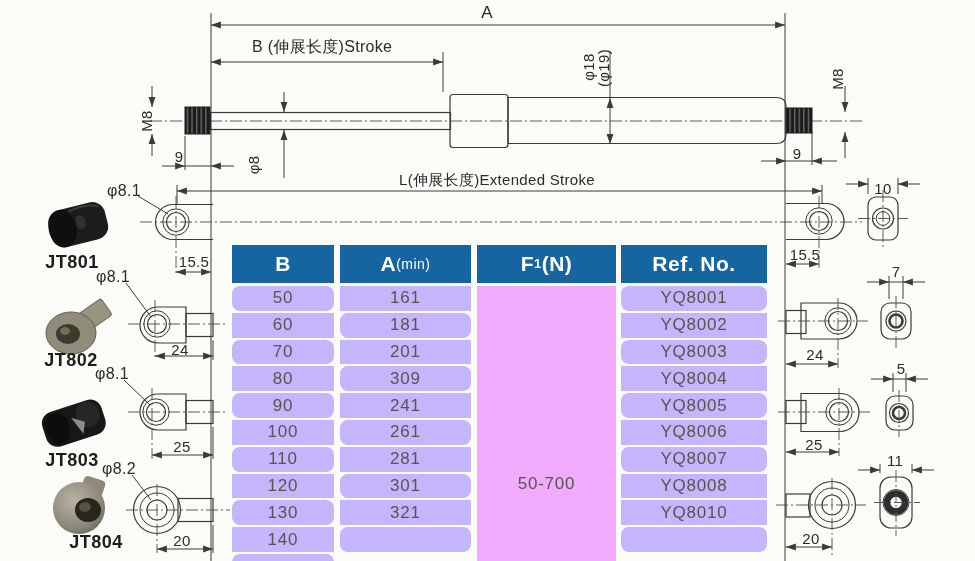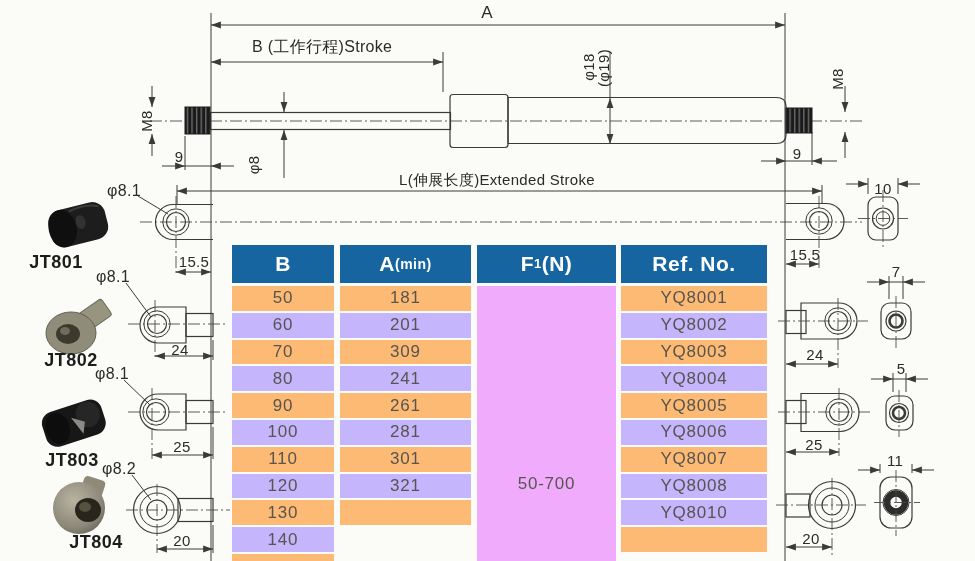--- a/index.html
+++ b/index.html
@@ -16,25 +16,25 @@
   .lbl.stroke-lbl{transform:none;font-size:16px;}
   
   .spec-table{position:absolute;left:232px;top:245px;width:535px;height:316px;overflow:hidden;}
   .tcol{position:absolute;top:0;}
   .tcol.cb{left:0;width:102px;}
   .tcol.ca{left:108px;width:131px;}
   .tcol.cf{left:245px;width:139px;}
   .tcol.cr{left:389px;width:146px;}
   .thead{height:38px;margin-bottom:3px;background:#1765a0;color:#fff;display:flex;
          align-items:center;justify-content:center;font-weight:700;font-size:21px;letter-spacing:.5px;}
-  .thead .small{font-size:14px;font-weight:700;}
+  .thead .small{font-size:14px;font-weight:400;}
   .thead sub{font-size:13px;line-height:0;}
   .cell{height:24.8px;margin-bottom:2px;display:flex;align-items:center;justify-content:center;
         font-size:17px;color:#57554f;letter-spacing:.8px;}
-  .cell.light{background:#fdba74;}
+  .cell.light{background:#c4b5fd;border-radius:8px;}
   .cell.dark{background:#c4b5fd;}
   .fcell{position:relative;height:308px;background:#f0abfc;}
   .fcell span{position:absolute;left:0;top:188px;width:100%;text-align:center;
               font-size:17px;color:#57554f;letter-spacing:.8px;}
 </style>
 </head>
 <body>
 
 <div class="stage">
 
@@ -256,35 +256,35 @@
     </g>
     <g transform="translate(52,478)">
       <rect x="30" y="0" width="22" height="18" rx="4" fill="#8e8a77" transform="rotate(18 41 9)"></rect>
       <circle cx="27" cy="30" r="26" fill="url(#ballg)"></circle>
       <ellipse cx="36" cy="32" rx="13" ry="12" fill="#27251c"></ellipse>
       <ellipse cx="33" cy="29" rx="6" ry="5" fill="#55523f"></ellipse>
     </g>
   </svg>
 
   <div class="lbl big" style="left:487px;top:13px;">A</div>
-  <div class="lbl stroke-lbl" style="left:252px;top:37px;">B (工作行程)Stroke</div>
+  <div class="lbl stroke-lbl" style="left:252px;top:37px;">B (伸展长度)Stroke</div>
   <div class="lbl" style="left:497px;top:180px;">L(伸展长度)Extended Stroke</div>
   <div class="lbl rot" style="left:146px;top:121px;">M8</div>
   <div class="lbl rot" style="left:837px;top:79px;">M8</div>
   <div class="lbl rot" style="left:253px;top:165px;">φ8</div>
   <div class="lbl rot" style="left:588px;top:67px;">φ18</div>
   <div class="lbl rot" style="left:603px;top:68px;">(φ19)</div>
   <div class="lbl dimtxt" style="left:179px;top:156px;">9</div>
   <div class="lbl dimtxt" style="left:797px;top:153px;">9</div>
 
   <div class="lbl dia" style="left:124px;top:191px;">φ8.1</div>
   <div class="lbl dia" style="left:113px;top:277px;">φ8.1</div>
   <div class="lbl dia" style="left:112px;top:374px;">φ8.1</div>
   <div class="lbl dia" style="left:119px;top:469px;">φ8.2</div>
-  <div class="lbl model" style="left:56px;top:262px;">JT801</div>
+  <div class="lbl model" style="left:72px;top:262px;">JT801</div>
   <div class="lbl model" style="left:71px;top:360px;">JT802</div>
   <div class="lbl model" style="left:72px;top:460px;">JT803</div>
   <div class="lbl model" style="left:72px;top:542px;margin-left:24px;">JT804</div>
   <div class="lbl dimtxt" style="left:194px;top:261px;">15.5</div>
   <div class="lbl dimtxt" style="left:180px;top:349px;">24</div>
   <div class="lbl dimtxt" style="left:182px;top:446px;">25</div>
   <div class="lbl dimtxt" style="left:182px;top:540px;">20</div>
 
   <div class="lbl dimtxt" style="left:805px;top:254px;">15.5</div>
   <div class="lbl dimtxt" style="left:815px;top:354px;">24</div>
@@ -313,20 +313,21 @@
           <div class="cell dark">140</div>
           <div class="cell light"></div>
         </div>
     </div>
     <div class="tcol ca">
       <div class="thead">
         <span>A</span>
           <span class="small">(min)</span>
       </div>
       <div>
+          <div class="cell dark">161</div>
           <div class="cell light">181</div>
           <div class="cell dark">201</div>
           <div class="cell light">309</div>
           <div class="cell dark">241</div>
           <div class="cell light">261</div>
           <div class="cell dark">281</div>
           <div class="cell light">301</div>
           <div class="cell dark">321</div>
           <div class="cell light"></div>
         </div>

